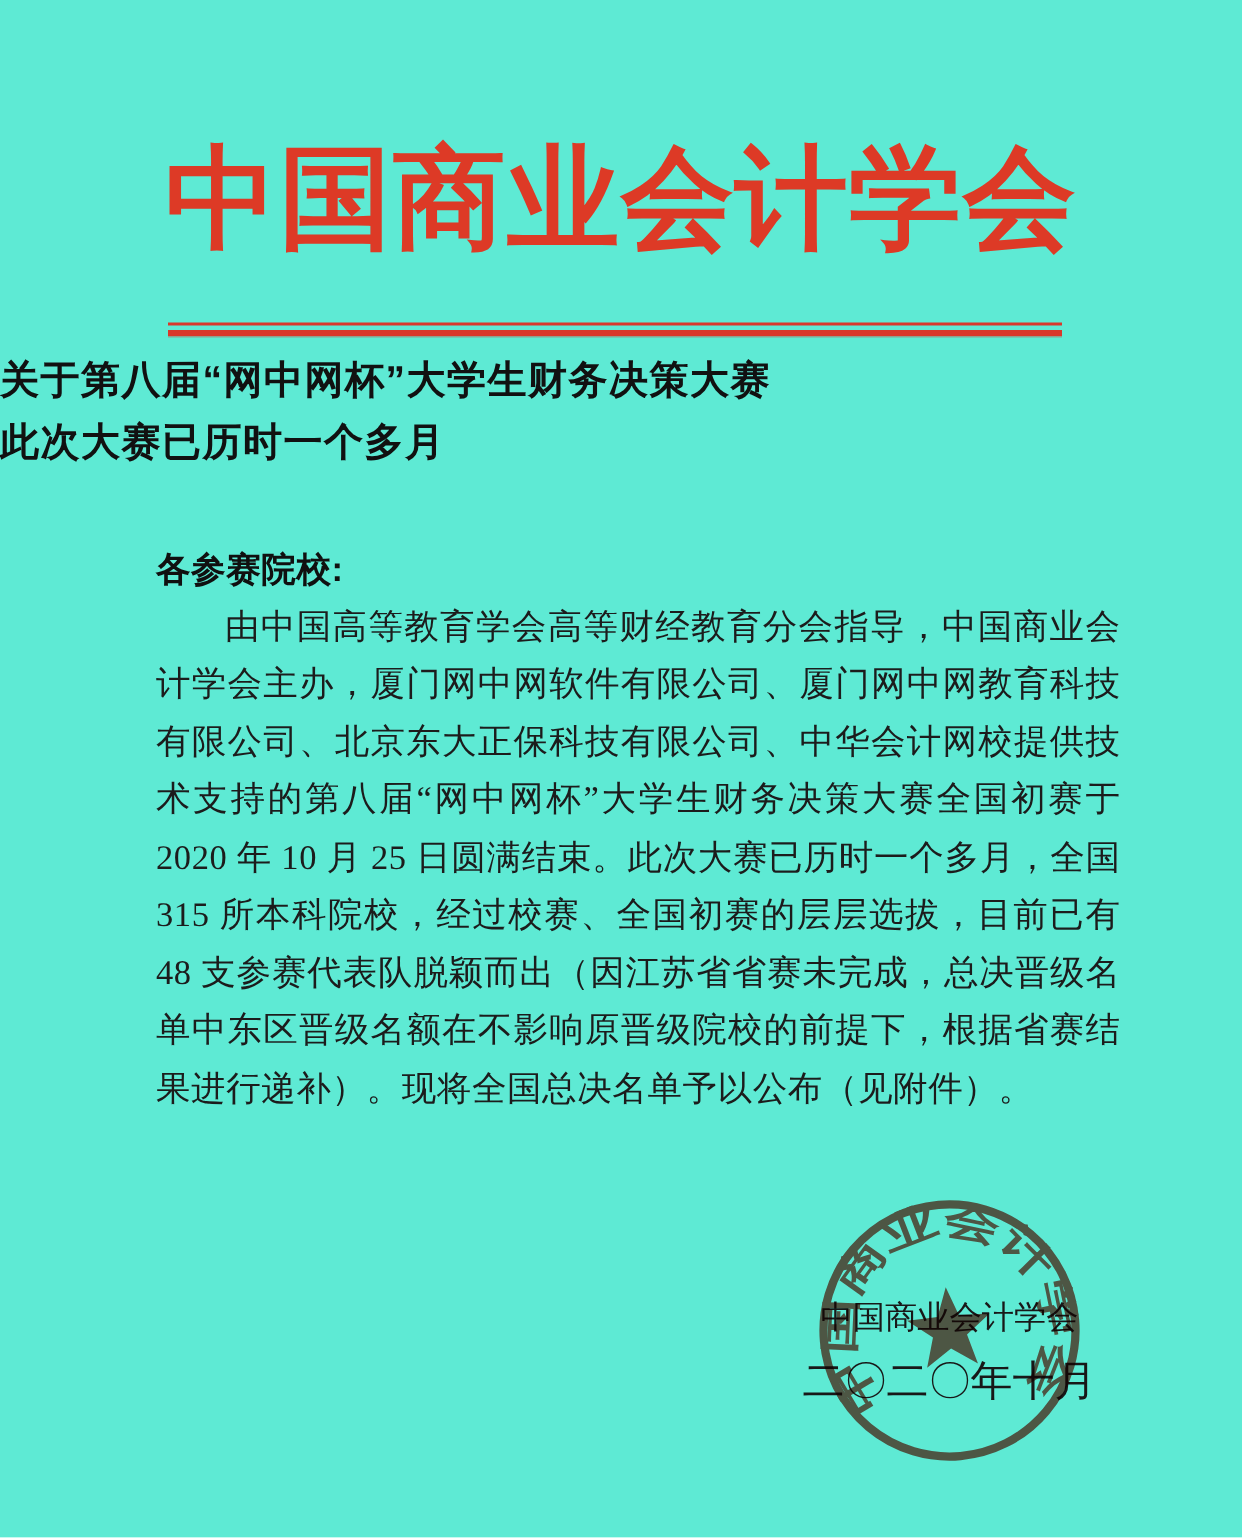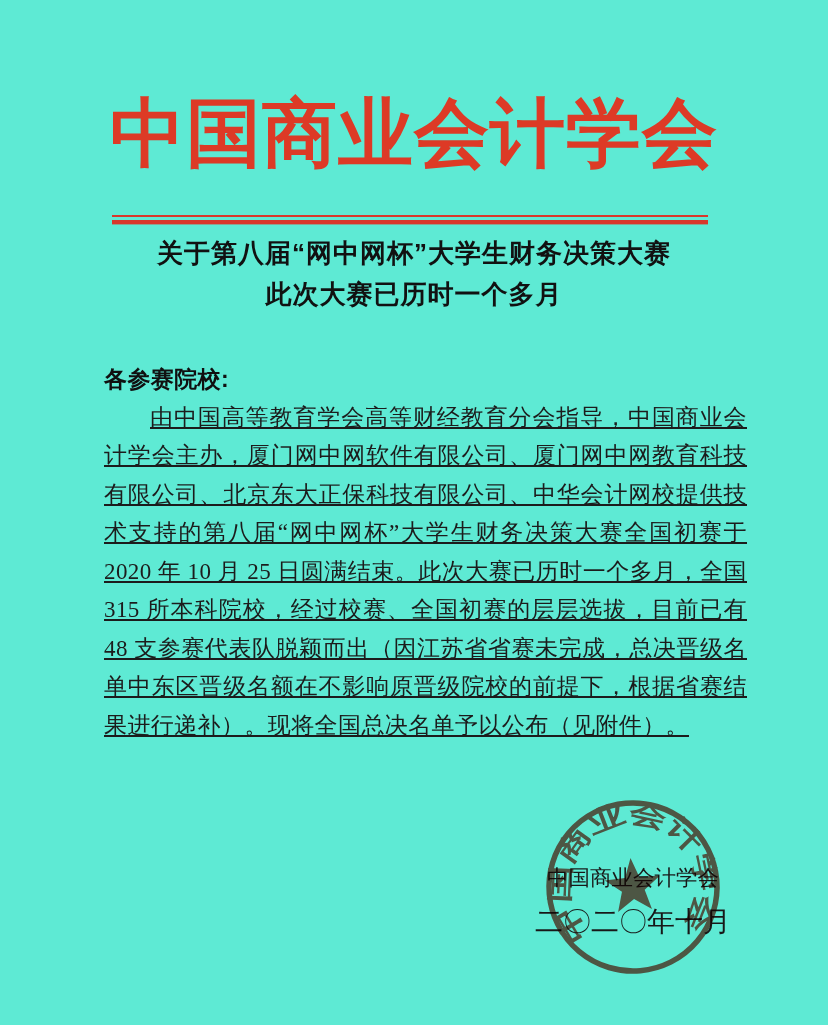--- a/index.html
+++ b/index.html
@@ -14,35 +14,35 @@
     text-align:center; font-weight:bold; font-size:75px; line-height:100px;
     color:#dd3a26; letter-spacing:1px; white-space:nowrap;
   }
   
   .red-divider { position:absolute; top:215px; left:112px; width:596px; }
   .red-divider .thin  { height:2px; background:#d8382b; }
   .red-divider .gap   { height:3px; background:transparent; }
   .red-divider .thick { height:4px; background:#d8382b; box-shadow:0 1px 0 rgba(216,56,43,.4); }
   
   .doc-title {
-    position:absolute; top:233px; left:0; width:100%; text-align:center;
+    position:absolute; top:233px; left:0; width:100%; 
     font-family:"Liberation Sans","DejaVu Sans",sans-serif; font-weight:bold;
     font-size:26px; line-height:41px; color:#111111; letter-spacing:1px;
   }
   
   .body-text {
     position:absolute; top:360px; left:104px; width:643px;
     font-size:23px; line-height:38.5px; letter-spacing:0.4px;
     text-align:justify; text-justify:inter-ideograph;
   }
   .salutation {
     font-family:"Liberation Sans","DejaVu Sans",sans-serif;
     font-weight:bold; color:#101010;
   }
-  .body-text p { margin:0; text-indent:2em;text-decoration:underline; }
+  .body-text p { margin:0; text-indent:2em; }
   .body-text p.second { margin-top:12px; }
   
   .sig-org {
     position:absolute; top:864px; left:519px; width:228px; text-align:center;
     font-size:21.5px; line-height:28px; color:#181818; white-space:nowrap;
   }
   .sig-date {
     position:absolute; top:908px; left:519px; width:228px; text-align:center;
     font-size:28px; line-height:28px; color:#181818; white-space:nowrap;
   }

